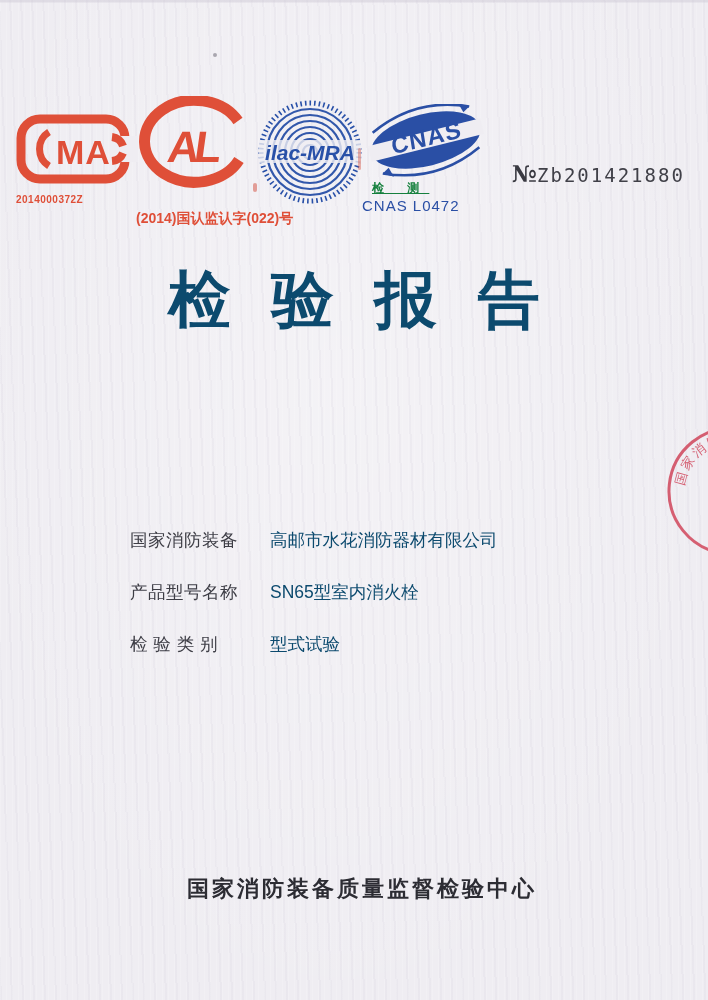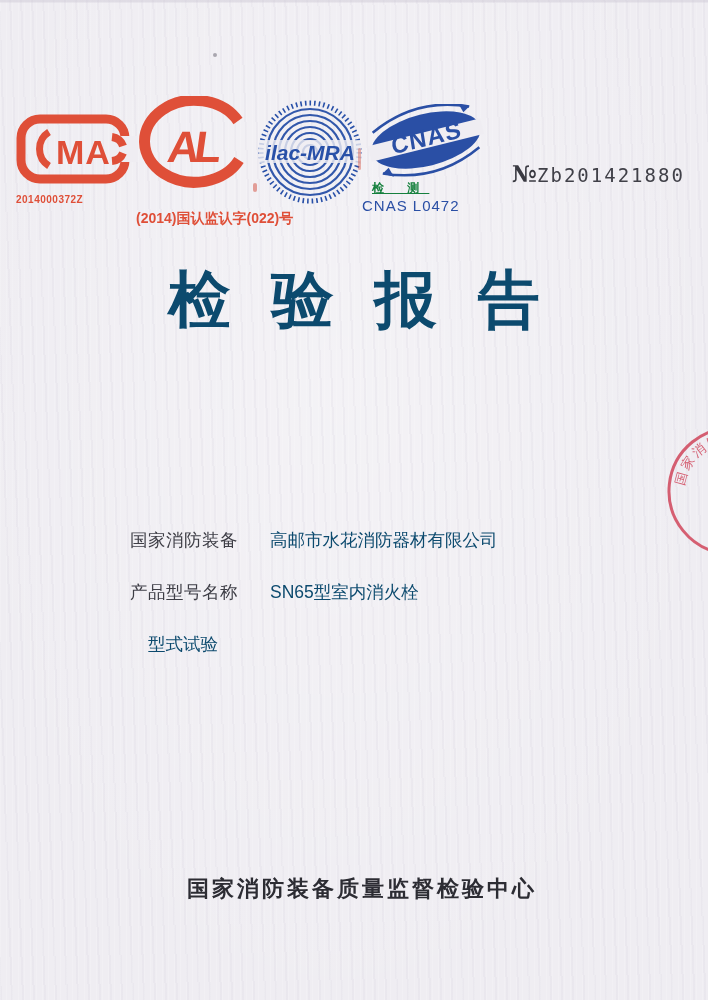--- a/index.html
+++ b/index.html
@@ -137,20 +137,21 @@
   <div class="fields">
     <div class="field-row">
       <span class="field-label">国家消防装备</span>
       <span class="field-value">高邮市水花消防器材有限公司</span>
     </div>
     <div class="field-row">
       <span class="field-label">产品型号名称</span>
       <span class="field-value">SN65型室内消火栓</span>
     </div>
     <div class="field-row">
+      <span class="field-label">检 验 类 别</span>
       <span class="field-value">型式试验</span>
     </div>
   </div>
 
   <div class="footer">国家消防装备质量监督检验中心</div>
 
   <svg class="seal" width="200" height="200" viewBox="0 0 200 200">
     <g transform="rotate(6 92 92)" opacity="0.88">
       <circle cx="92" cy="92" r="63" fill="none" stroke="#d14b60" stroke-width="3"></circle>
       <defs>

